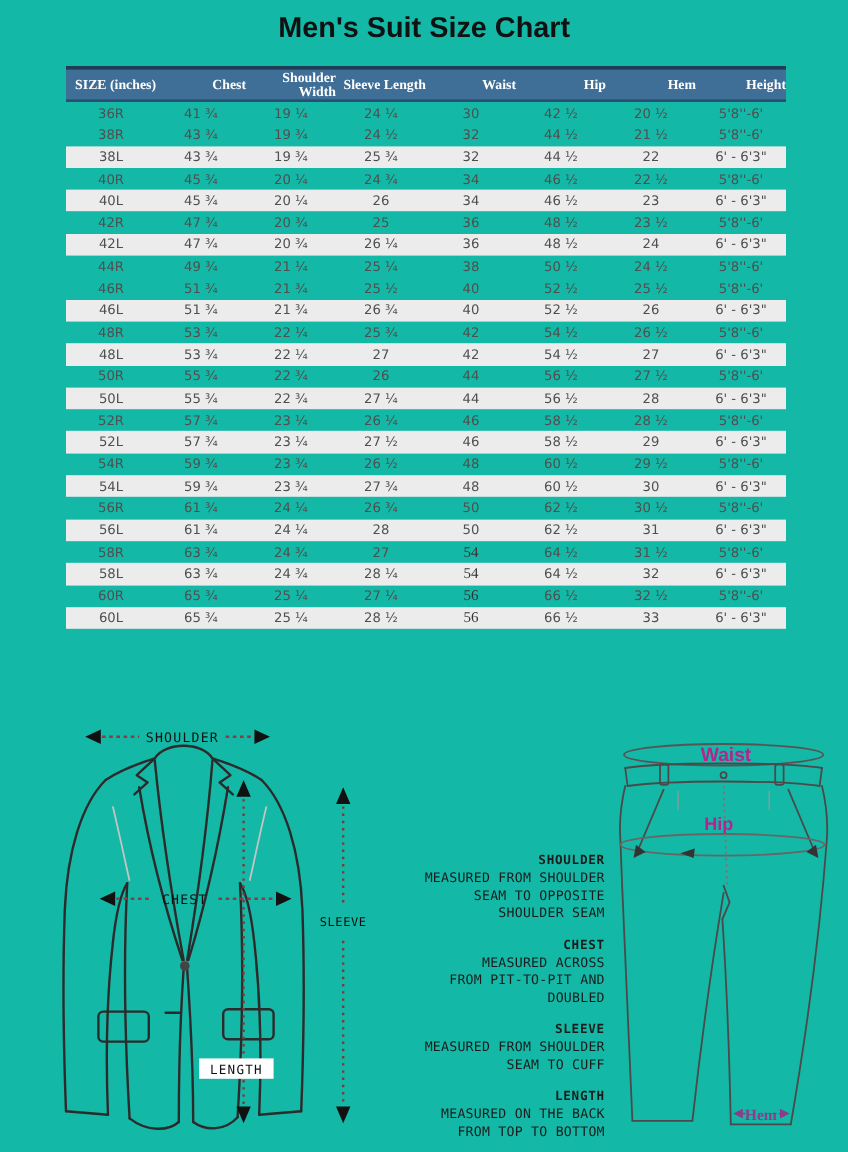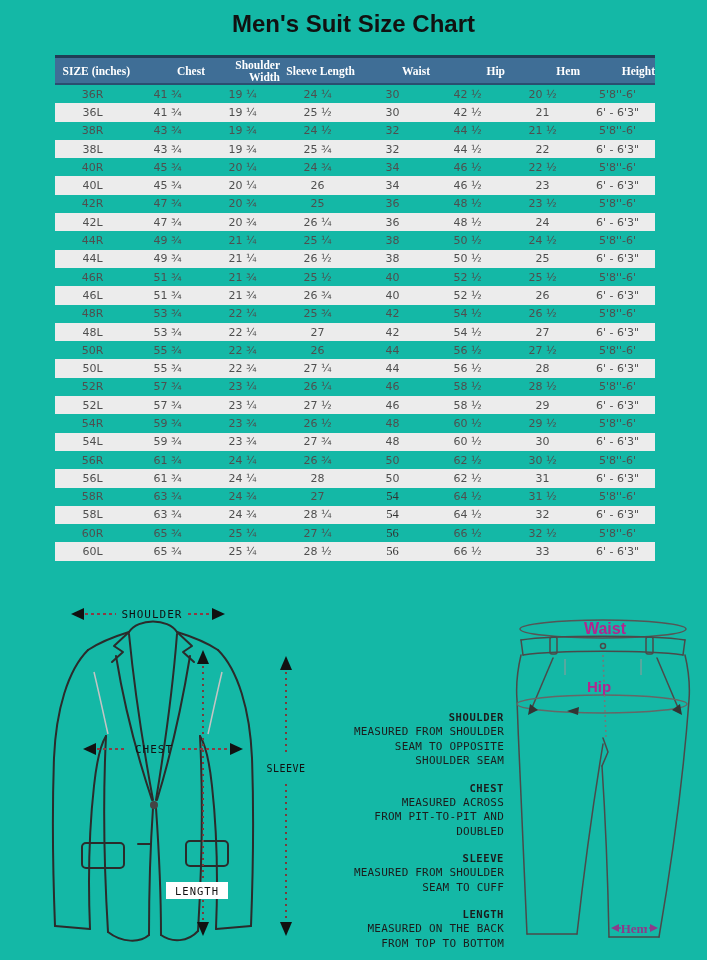--- a/index.html
+++ b/index.html
@@ -63,30 +63,20 @@
           <tr>
             <td>36R</td>
             <td>41 ¾</td>
             <td>19 ¼</td>
             <td>24 ¼</td>
             <td>30</td>
             <td>42 ½</td>
             <td>20 ½</td>
             <td>5'8''-6'</td>
           </tr>
-          <tr class="alt">
-            <td>36L</td>
-            <td>41 ¾</td>
-            <td>19 ¼</td>
-            <td>25 ½</td>
-            <td>30</td>
-            <td>42 ½</td>
-            <td>21</td>
-            <td>6' - 6'3"</td>
-          </tr>
           <tr>
             <td>38R</td>
             <td>43 ¾</td>
             <td>19 ¾</td>
             <td>24 ½</td>
             <td>32</td>
             <td>44 ½</td>
             <td>21 ½</td>
             <td>5'8''-6'</td>
           </tr>
@@ -142,30 +132,20 @@
           </tr>
           <tr>
             <td>44R</td>
             <td>49 ¾</td>
             <td>21 ¼</td>
             <td>25 ¼</td>
             <td>38</td>
             <td>50 ½</td>
             <td>24 ½</td>
             <td>5'8''-6'</td>
-          </tr>
-          <tr class="alt">
-            <td>44L</td>
-            <td>49 ¾</td>
-            <td>21 ¼</td>
-            <td>26 ½</td>
-            <td>38</td>
-            <td>50 ½</td>
-            <td>25</td>
-            <td>6' - 6'3"</td>
           </tr>
           <tr>
             <td>46R</td>
             <td>51 ¾</td>
             <td>21 ¾</td>
             <td>25 ½</td>
             <td>40</td>
             <td>52 ½</td>
             <td>25 ½</td>
             <td>5'8''-6'</td>

